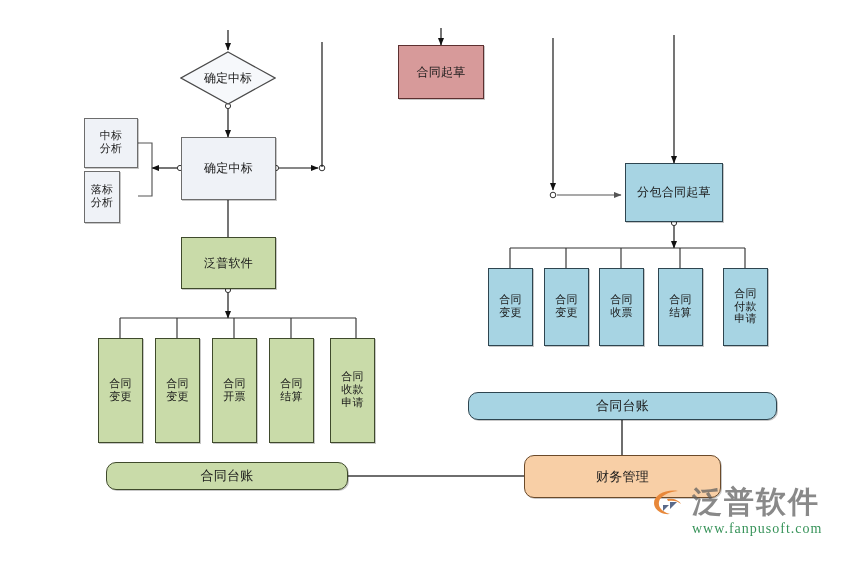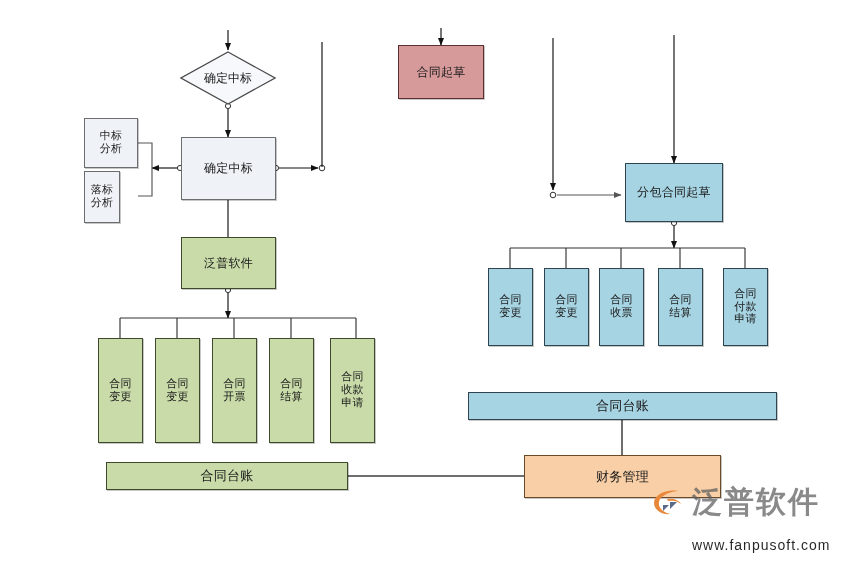--- a/index.html
+++ b/index.html
@@ -62,20 +62,21 @@
     background: #d79a9a;
     border: 1px solid #5d3030;
     box-shadow: 1px 1px 0 rgba(0,0,0,0.22);
   }
   .node.small {
     font-size: 11px;
     font-family: Liberation Mono, monospace;
   }
   .node.wide {
     font-size: 13px;
+    border-radius: 10px;
   }
   .node .lbl {
     display: block;
     padding: 0 2px;
     white-space: pre-line;
   }
   .diamond {
     position: absolute;
     z-index: 3;
   }
@@ -107,25 +108,25 @@
     font-size: 30px;
     font-weight: bold;
     color: #5d5d5d;
     opacity: 0.72;
     letter-spacing: 2px;
     line-height: 1;
     white-space: nowrap;
   }
   .wm-url {
     font-size: 14px;
-    color: #000000;
+    color: #15803d;
     opacity: 0.85;
     letter-spacing: 1px;
-    font-family: Liberation Sans, sans-serif;
-    margin-top: 20px;
+    font-family: Liberation Serif, serif;
+    margin-top: 4px;
     white-space: nowrap;
   }
   .wm-logo {
     position: absolute;
     left: -44px;
     top: -2px;
   }
 </style>
 </head>
 <body>

